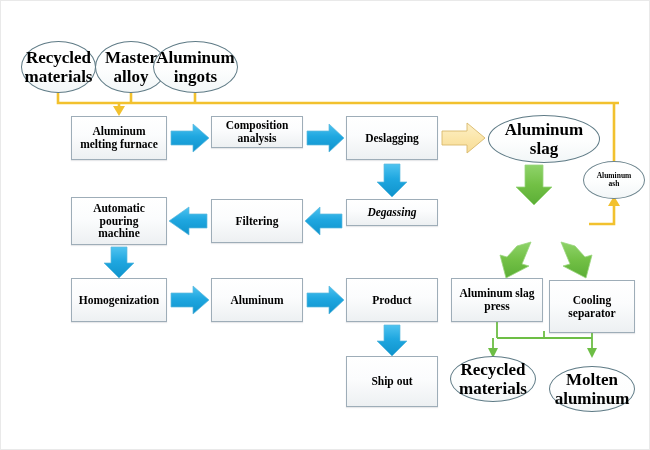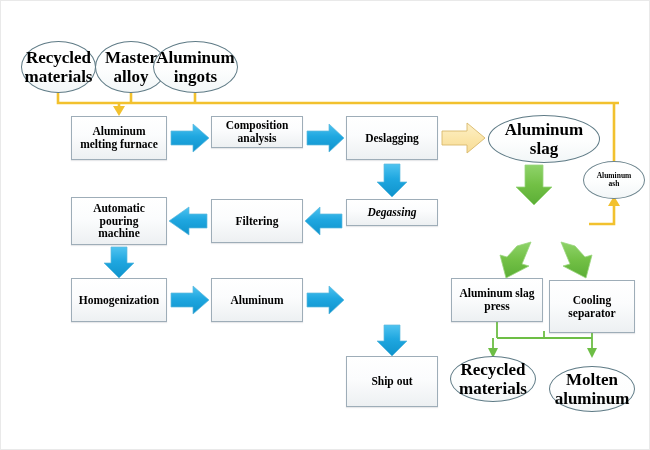--- a/index.html
+++ b/index.html
@@ -215,20 +215,23 @@
 
 
   <div class="node box" style="left:70px; top:277px; width:96px; height:44px;">
     <span class="node-label">Homogenization</span>
   </div>
 
   <div class="node box" style="left:210px; top:277px; width:92px; height:44px;">
     <span class="node-label">Aluminum</span>
   </div>
 
+  <div class="node box" style="left:345px; top:277px; width:92px; height:44px;">
+    <span class="node-label">Product</span>
+  </div>
 
   <div class="node box" style="left:450px; top:277px; width:92px; height:44px;">
     <span class="node-label">Aluminum slag
 press</span>
   </div>
 
   <div class="node box" style="left:548px; top:279px; width:86px; height:53px;">
     <span class="node-label">Cooling
 separator</span>
   </div>

